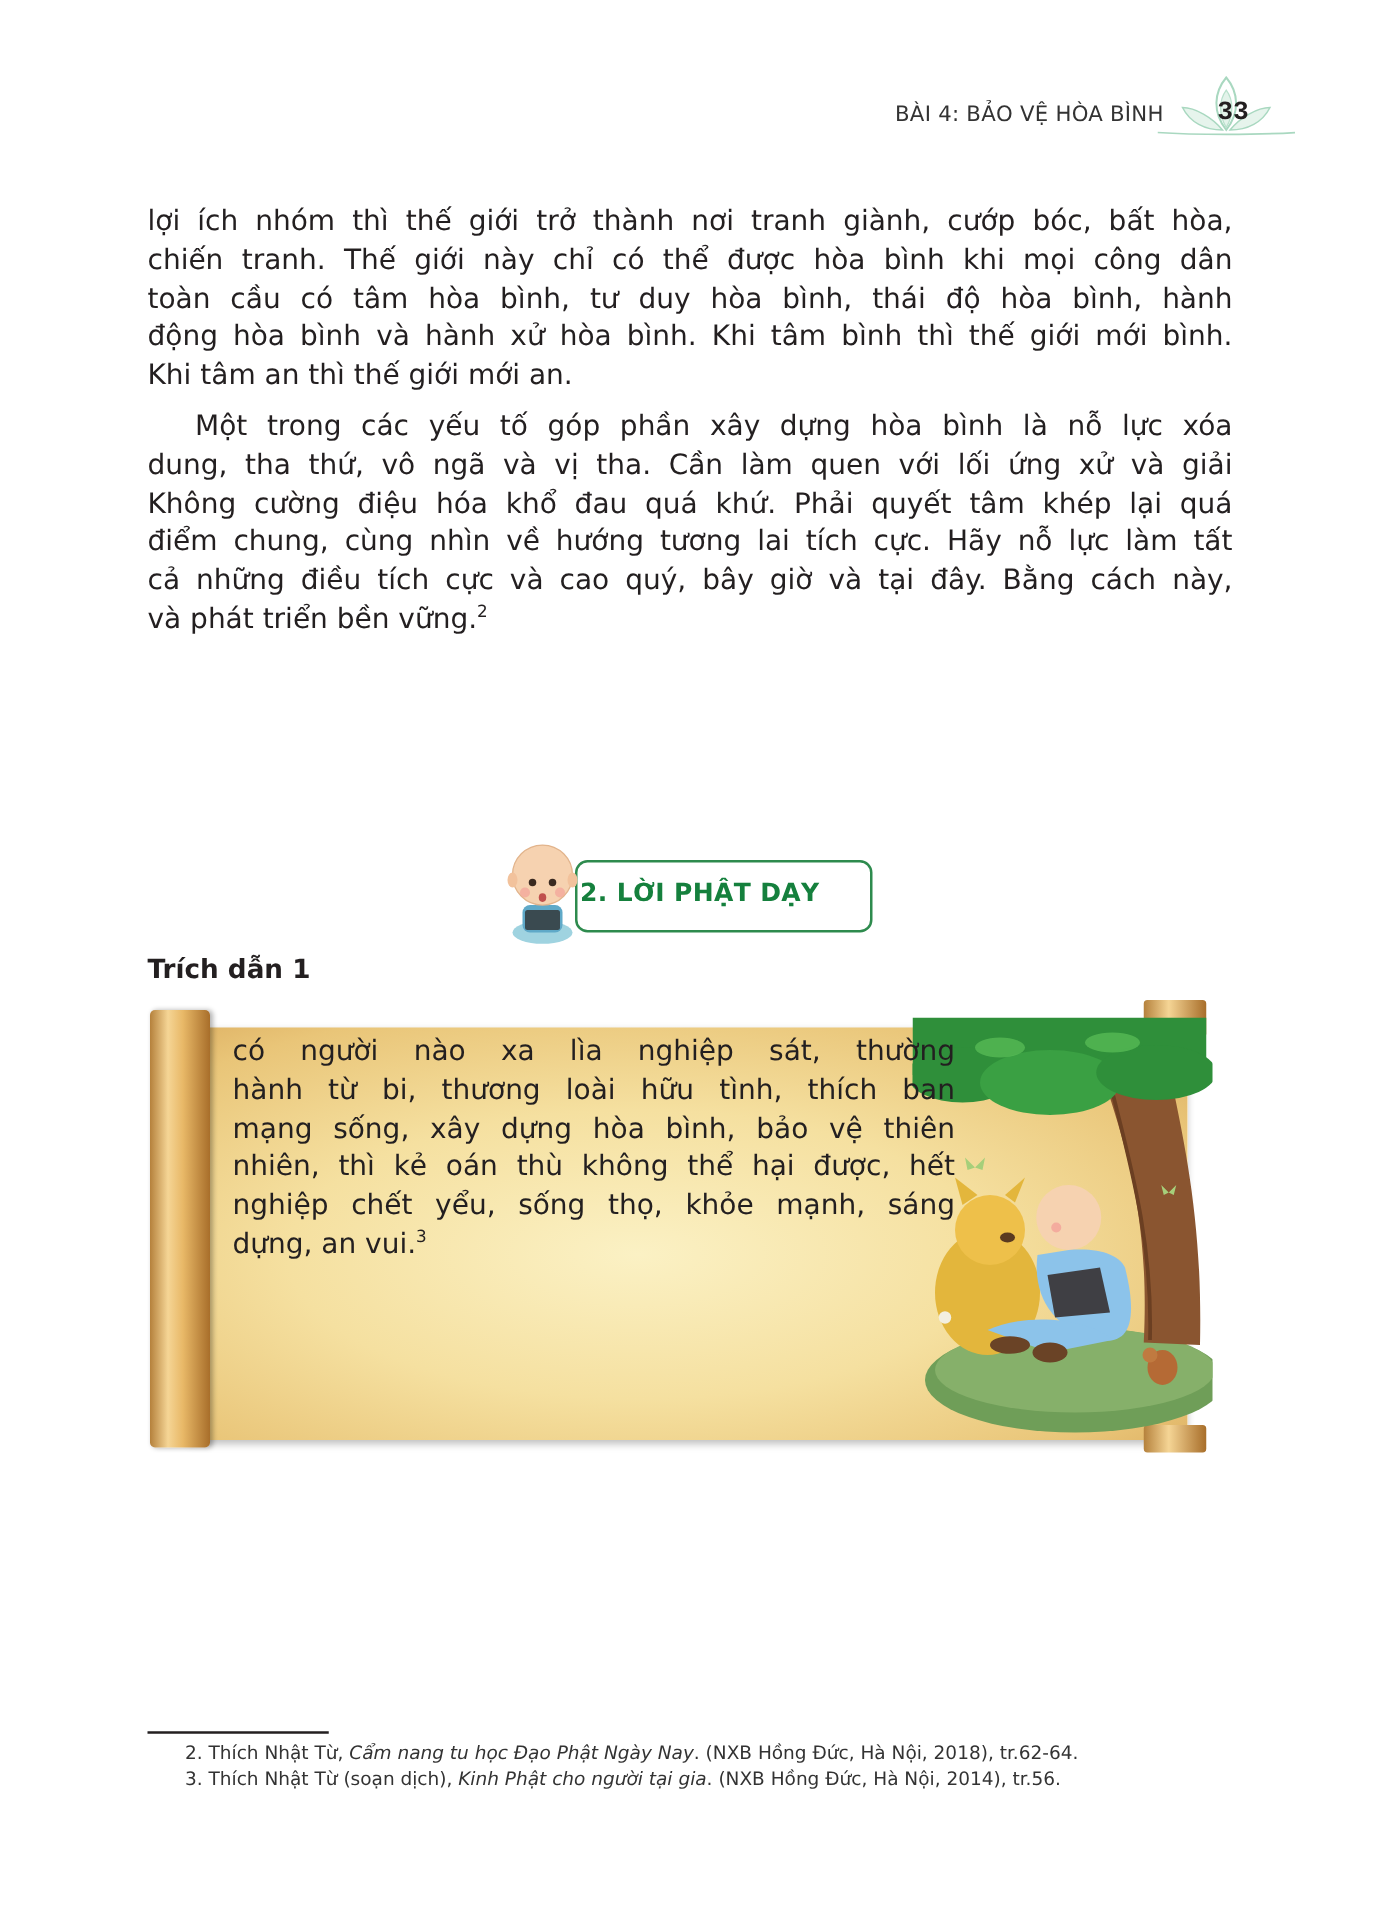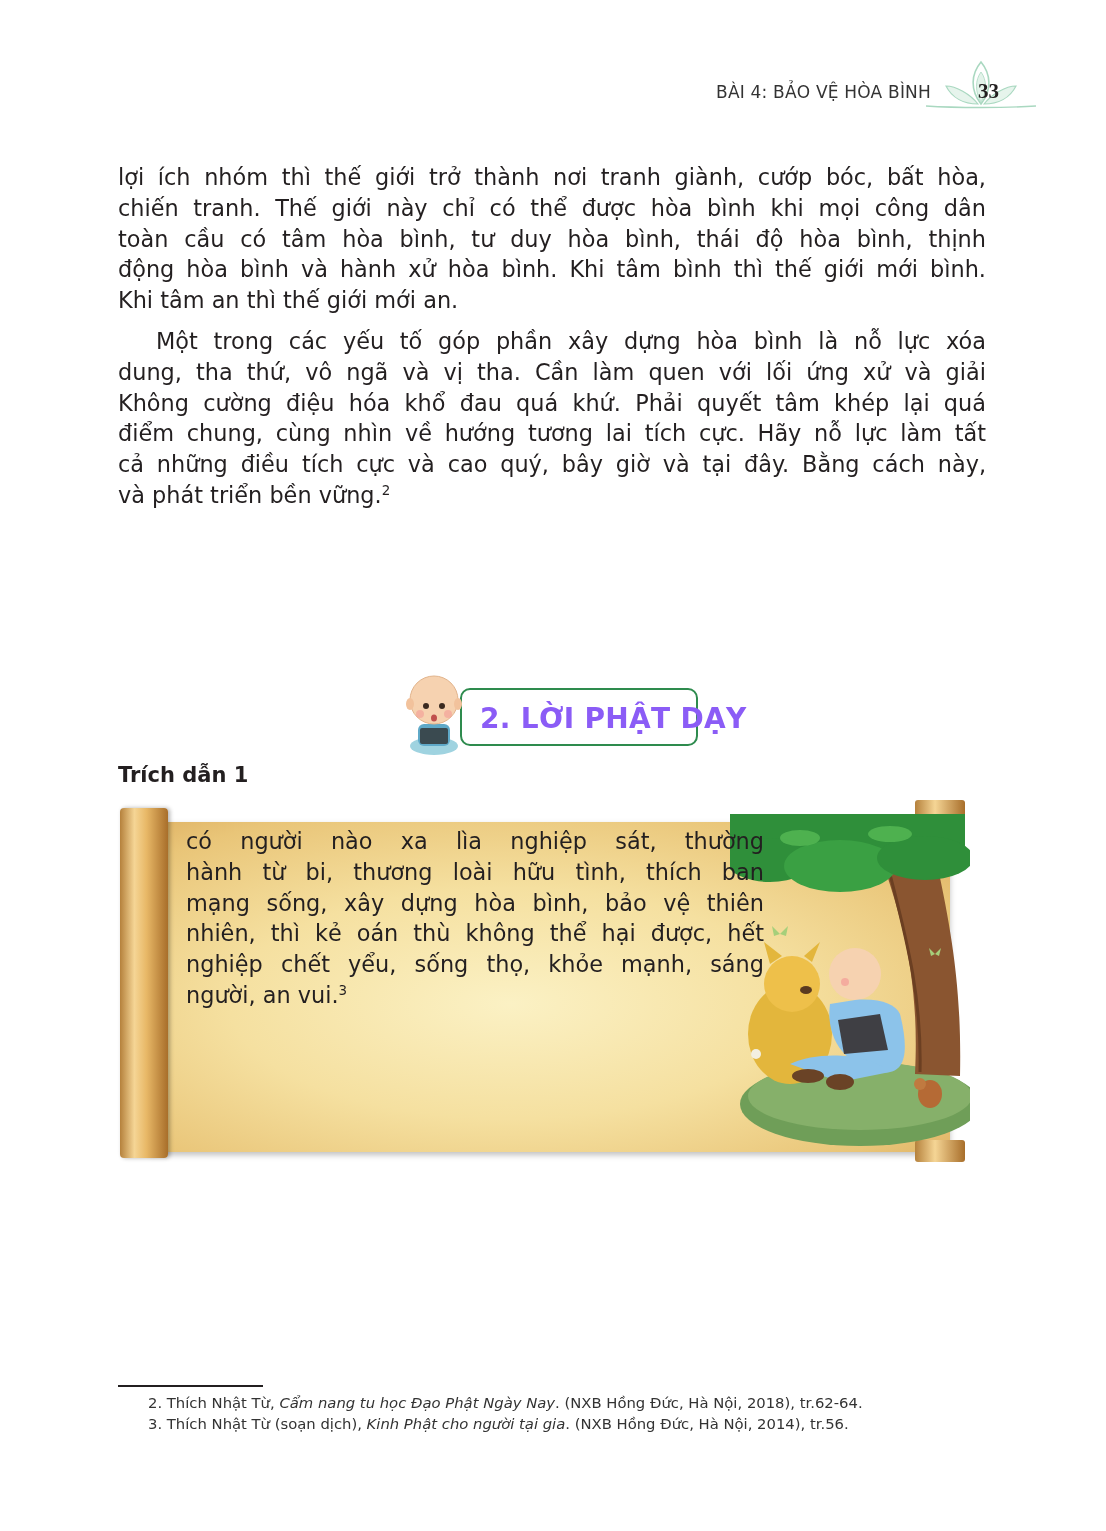--- a/index.html
+++ b/index.html
@@ -10,21 +10,21 @@
     position: absolute; top: 74px; right: 0; width: 400px; height: 50px;
   }
   .running-header .title {
     position: absolute; right: 175px; top: 8px;
     font-size: 17px; letter-spacing: 0.2px; color: #333;
     white-space: nowrap;
   }
   .running-header .lotus { position: absolute; right: 70px; top: -14px; width: 110px; height: 52px; }
   .running-header .page-num {
     position: absolute; right: 107px; top: 5px;
-    font-family: Liberation Serif, serif; font-weight: bold; font-size: 21px; color: #231f20;
+    font-family: Liberation Mono, monospace; font-weight: bold; font-size: 21px; color: #231f20;
   }
 
   .body-text {
     position: absolute; left: 118px; width: 868px;
     font-size: 22.4px; line-height: 30.8px; text-align: justify; color: #231f20;
   }
   .body-text .line { display: block; text-align: justify; text-align-last: justify; height: 30.8px; white-space: nowrap; overflow: visible; }
   .body-text .line.last { text-align-last: left; }
   .body-text .line.indent { padding-left: 38px; }
   sup { font-size: 60%; line-height: 0; vertical-align: super; }
@@ -33,22 +33,22 @@
   .para2 { top: 326px; }
 
   .section-heading {
     position: absolute; left: 400px; top: 668px; width: 310px; height: 90px;
   }
   .section-heading .box {
     position: absolute; left: 60px; top: 20px; width: 238px; height: 58px;
     border: 2.5px solid #2e8b4e; border-radius: 10px; background: #fff;
   }
   .section-heading .label {
-    position: absolute; left: 80px; top: 34px; font-weight: bold; font-size: 28px;
-    color: #8b5cf6; letter-spacing: 0.3px; white-space: nowrap;
+    position: absolute; left: 64px; top: 34px; font-weight: bold; font-size: 20px;
+    color: #15803d; letter-spacing: 0.3px; white-space: nowrap;
   }
   .section-heading .mascot { position: absolute; left: 0; top: 0; width: 80px; height: 90px; }
 
   .subheading {
     position: absolute; left: 118px; top: 763px; font-weight: bold; font-size: 21px; color: #231f20;
   }
 
   .scroll {
     position: absolute; left: 120px; top: 800px; width: 860px; height: 365px;
   }
@@ -98,21 +98,21 @@
     <path d="M20 26 C30 26 44 34 52 44 C38 44 26 38 20 26 Z" fill="#e6f4ec" stroke="#a9d8c0" stroke-width="1.2"></path>
     <path d="M90 26 C80 26 66 34 58 44 C72 44 84 38 90 26 Z" fill="#e6f4ec" stroke="#a9d8c0" stroke-width="1.2"></path>
     <path d="M0 46 C30 48 80 48 110 46" fill="none" stroke="#a9d8c0" stroke-width="1.4"></path>
   </svg>
   <span class="page-num">33</span>
 </div>
 
 <div class="body-text para1">
   <span class="line">lợi ích nhóm thì thế giới trở thành nơi tranh giành, cướp bóc, bất hòa,</span>
   <span class="line">chiến tranh. Thế giới này chỉ có thể được hòa bình khi mọi công dân</span>
-  <span class="line">toàn cầu có tâm hòa bình, tư duy hòa bình, thái độ hòa bình, thịnh</span>
+  <span class="line">toàn cầu có tâm hòa bình, tư duy hòa bình, thái độ hòa bình, hành</span>
   <span class="line">động hòa bình và hành xử hòa bình. Khi tâm bình thì thế giới mới bình.</span>
   <span class="line last">Khi tâm an thì thế giới mới an.</span>
 </div>
 
 <div class="body-text para2">
   <span class="line indent">Một trong các yếu tố góp phần xây dựng hòa bình là nỗ lực xóa</span>
   <span class="line">dung, tha thứ, vô ngã và vị tha. Cần làm quen với lối ứng xử và giải</span>
   <span class="line">Không cường điệu hóa khổ đau quá khứ. Phải quyết tâm khép lại quá</span>
   <span class="line">điểm chung, cùng nhìn về hướng tương lai tích cực. Hãy nỗ lực làm tất</span>
   <span class="line">cả những điều tích cực và cao quý, bây giờ và tại đây. Bằng cách này,</span>
@@ -182,20 +182,20 @@
     <circle cx="26" cy="240" r="5" fill="#f3efe0"></circle>
   </svg>
 </div>
 
 <div class="quote-text">
   <span class="line">có người nào xa lìa nghiệp sát, thường</span>
   <span class="line">hành từ bi, thương loài hữu tình, thích ban</span>
   <span class="line">mạng sống, xây dựng hòa bình, bảo vệ thiên</span>
   <span class="line">nhiên, thì kẻ oán thù không thể hại được, hết</span>
   <span class="line">nghiệp chết yểu, sống thọ, khỏe mạnh, sáng</span>
-  <span class="line last"><span>người, an vui.</span><sup>3</sup></span>
+  <span class="line last"><span>dựng, an vui.</span><sup>3</sup></span>
 </div>
 
 <div class="footnote-rule"></div>
 <div class="footnotes">
   <span class="fn"><span>2. Thích Nhật Từ, </span><em>Cẩm nang tu học Đạo Phật Ngày Nay</em><span>. (NXB Hồng Đức, Hà Nội, 2018), tr.62-64.</span></span>
   <span class="fn"><span>3. Thích Nhật Từ (soạn dịch), </span><em>Kinh Phật cho người tại gia</em><span>. (NXB Hồng Đức, Hà Nội, 2014), tr.56.</span></span>
 </div>
 
 </body></html>

